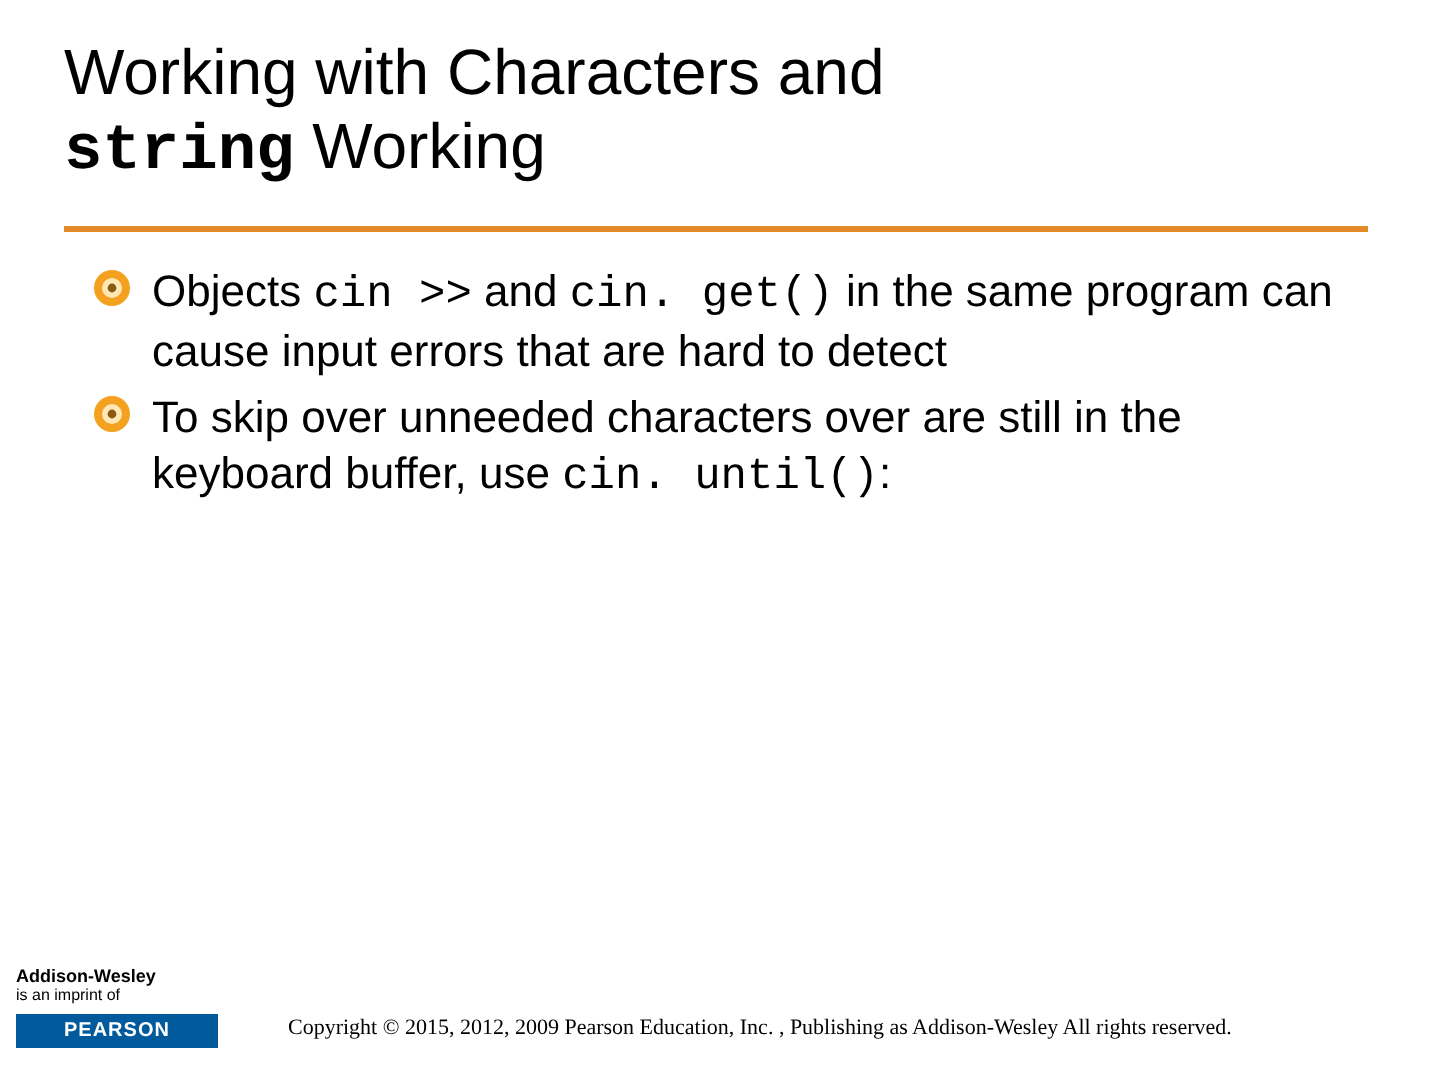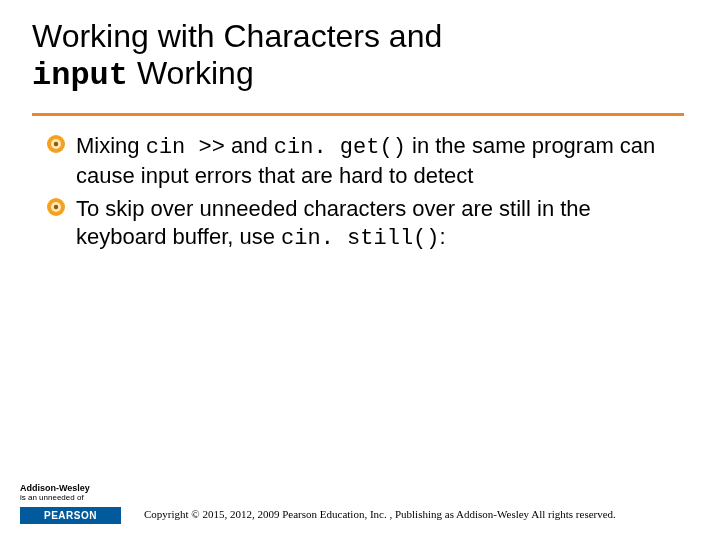--- a/index.html
+++ b/index.html
@@ -68,21 +68,21 @@
   .sub {
     margin-left: 52px;
     margin-top: 2px;
     font-family: "Courier New", Courier, monospace;
     font-size: 21px;
     line-height: 1.35;
     white-space: pre;
   }
   .footer-logo {
     position: absolute;
-    left: 20px;
+    left: 8px;
     bottom: 16px;
     width: 86px;
   }
   .footer-logo .aw {
     font-size: 9px;
     font-weight: bold;
     color: #000;
     white-space: nowrap;
   }
   .footer-logo .imp {
@@ -111,49 +111,49 @@
     margin-left: 40px;
   }
 </style>
 </head>
 <body>
 
 <div class="slide">
 
   <div class="title">
     <span>Working with Characters and</span><br>
-    <span class="mono">input</span><span> Working</span>
+    <span class="mono">string</span><span> Working</span>
   </div>
 
   <div class="title-underline"></div>
 
   <div class="body">
 
     <div class="bullet-item">
       <svg class="bullet-icon" viewBox="0 0 20 20">
         <circle cx="10" cy="10" r="9" fill="#f4a11f"></circle>
         <circle cx="10" cy="10" r="5" fill="#ffe7b8"></circle>
         <circle cx="10" cy="10" r="2.2" fill="#8a5a12"></circle>
       </svg>
-      <span><span>Mixing </span><span class="mono">cin &gt;&gt;</span><span> and </span><span class="mono">cin. get()</span><span> in the same program can cause input errors that are hard to detect</span></span>
+      <span><span>Objects </span><span class="mono">cin &gt;&gt;</span><span> and </span><span class="mono">cin. get()</span><span> in the same program can cause input errors that are hard to detect</span></span>
     </div>
 
     <div class="bullet-item">
       <svg class="bullet-icon" viewBox="0 0 20 20">
         <circle cx="10" cy="10" r="9" fill="#f4a11f"></circle>
         <circle cx="10" cy="10" r="5" fill="#ffe7b8"></circle>
         <circle cx="10" cy="10" r="2.2" fill="#8a5a12"></circle>
       </svg>
-      <span><span>To skip over unneeded characters over are still in the keyboard buffer, use </span><span class="mono">cin. still()</span><span>:</span></span>
+      <span><span>To skip over unneeded characters over are still in the keyboard buffer, use </span><span class="mono">cin. until()</span><span>:</span></span>
     </div>
 
 
   </div>
 
   <div class="footer-logo">
     <div class="aw">Addison-Wesley</div>
-    <div class="imp">is an unneeded of</div>
+    <div class="imp">is an imprint of</div>
     <div class="pearson">PEARSON</div>
   </div>
 
   <div class="copyright">Copyright © 2015, 2012, 2009 Pearson Education, Inc. , Publishing as Addison-Wesley All rights reserved.</div>
 
 </div>
 
 </body></html>

